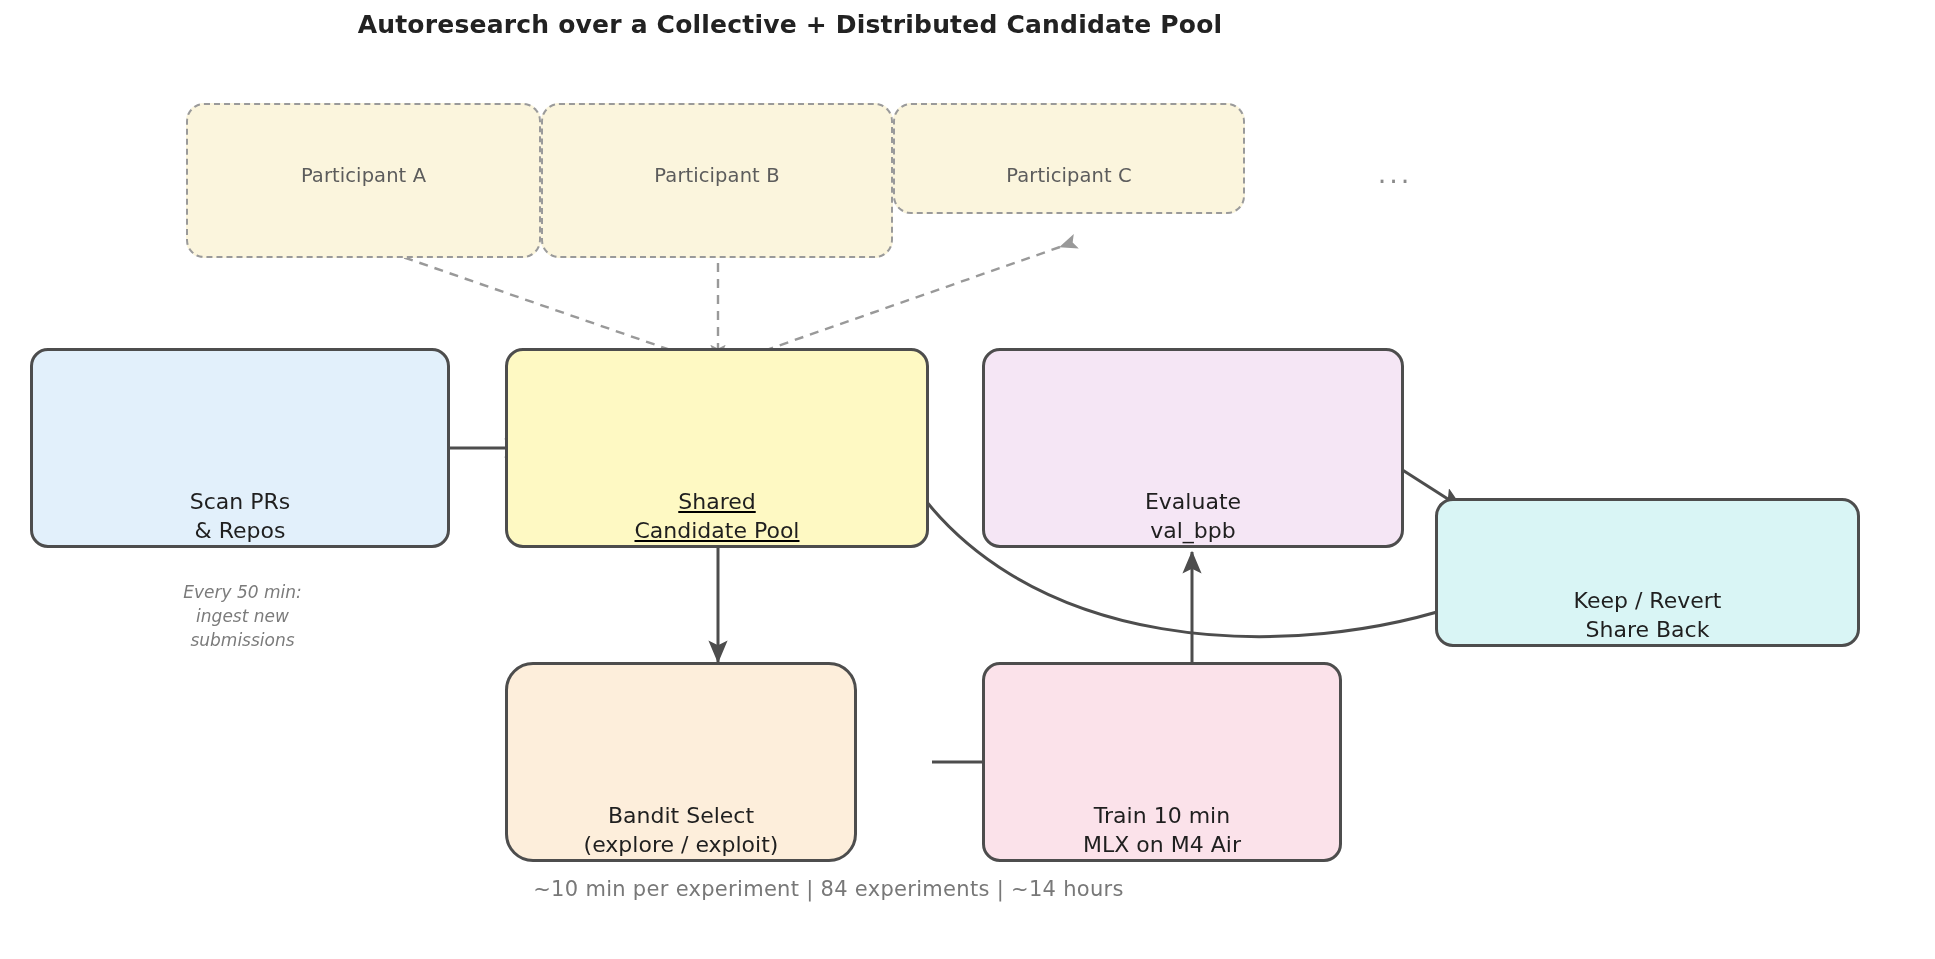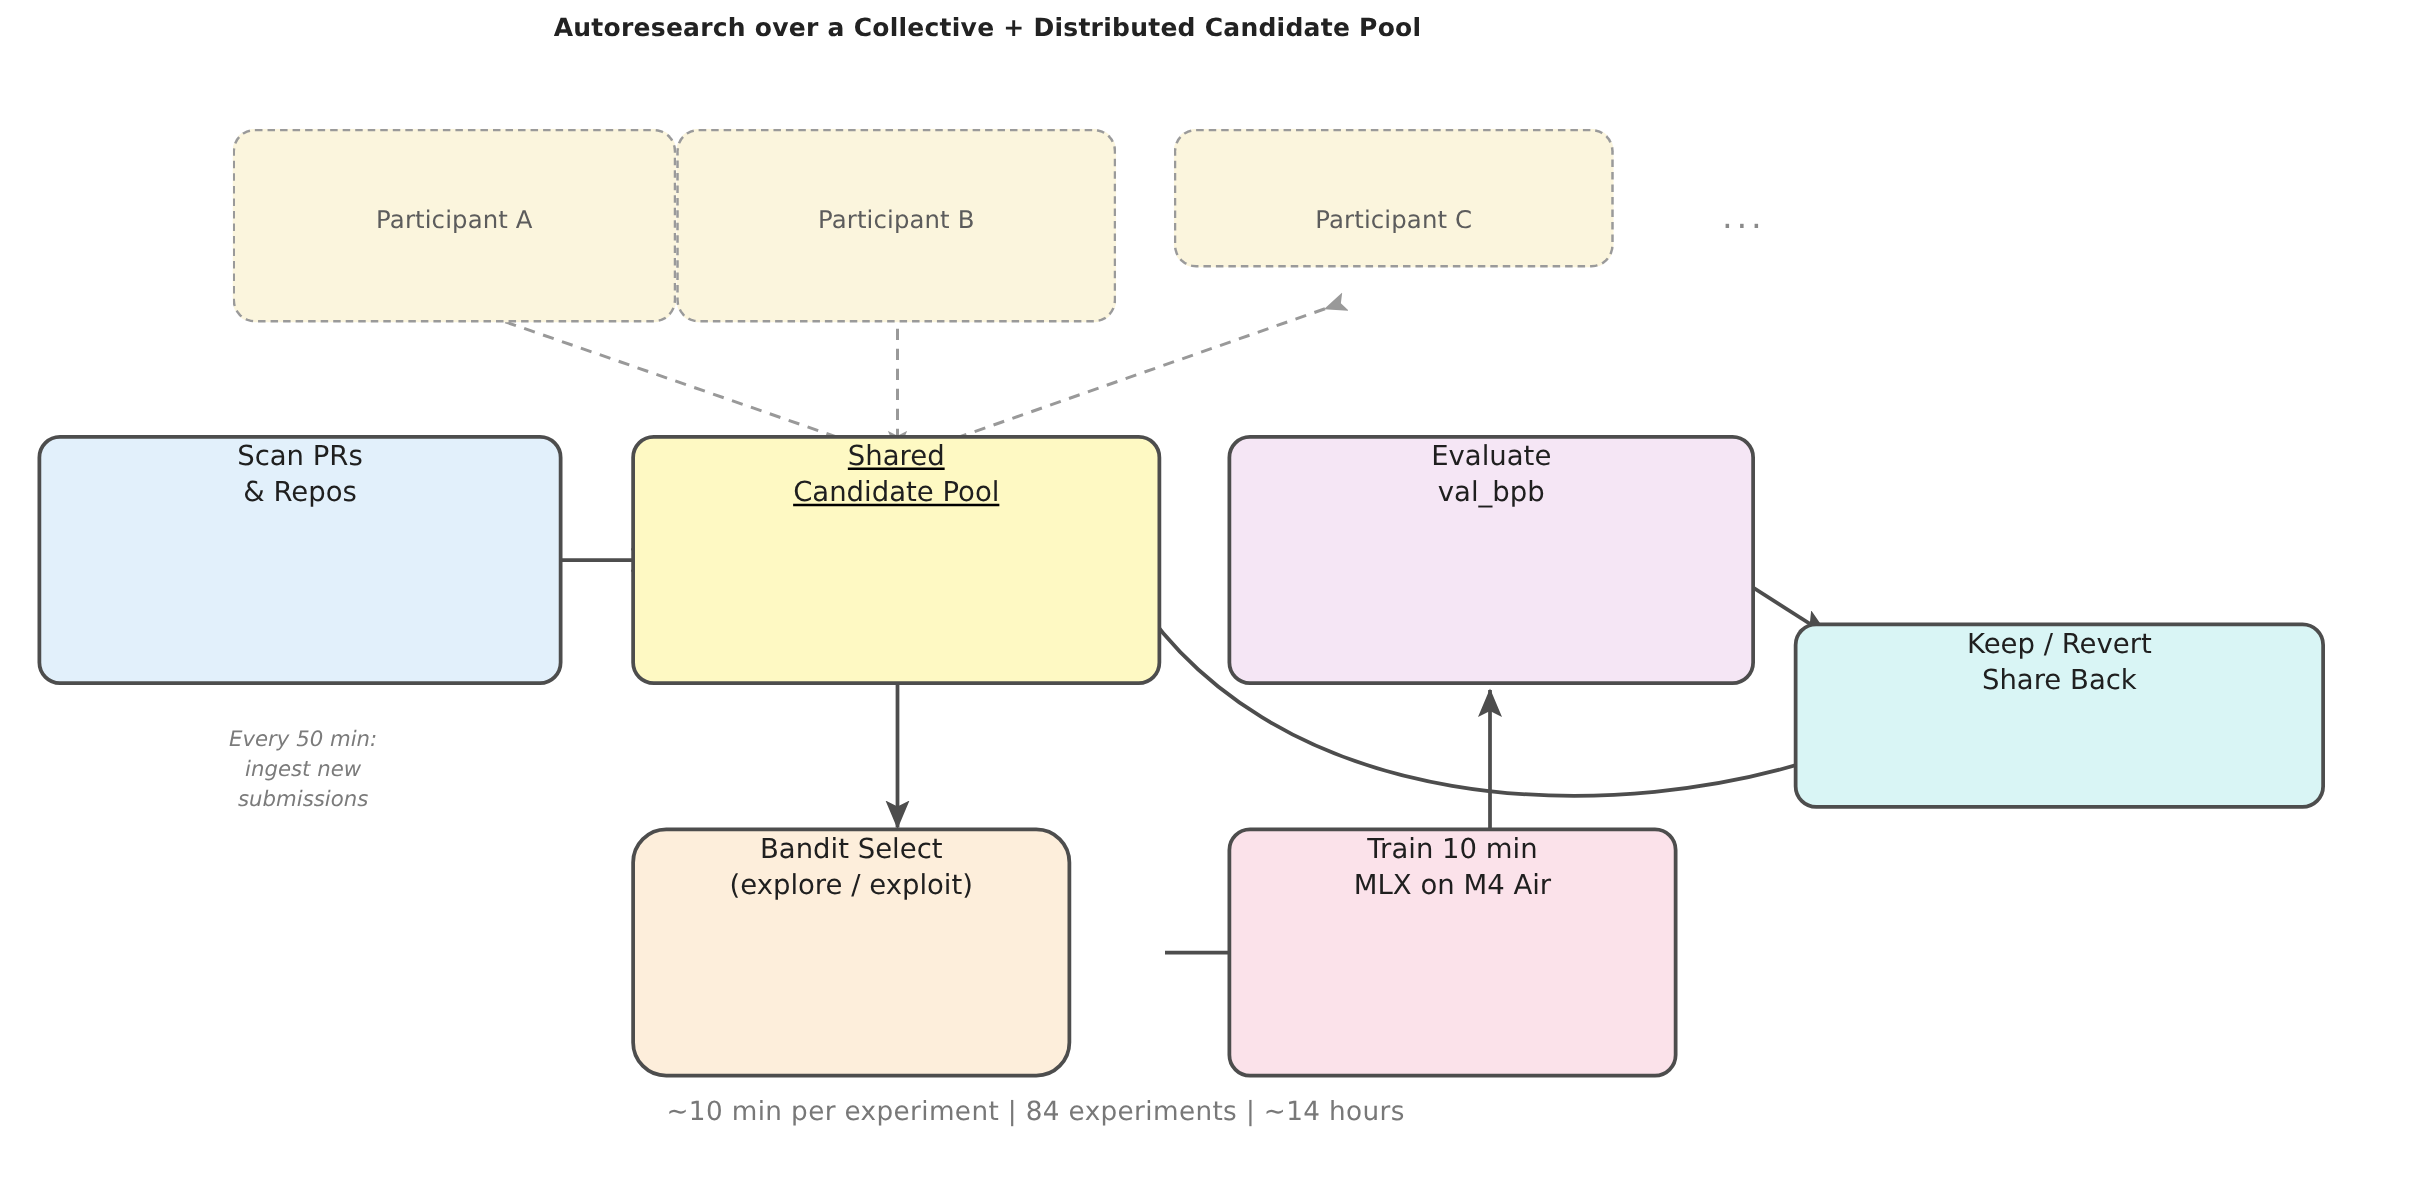--- a/index.html
+++ b/index.html
@@ -29,21 +29,21 @@
     width: 1935px;
     height: 959px;
     pointer-events: none;
     z-index: 1;
   }
 
   .node {
     position: absolute;
     box-sizing: border-box;
     display: flex;
-    align-items: flex-start;
+    align-items: flex-end;
     justify-content: center;
     text-align: center;
     z-index: 2;
     border-radius: 16px;
   }
 
   .node .node-label {
     white-space: pre-line;
     line-height: 1.33;
   }
@@ -79,21 +79,21 @@
   .fill-orange { background: #fdeedb; }
   .fill-pink   { background: #fbe2ea; }
 
   
   #title {
     position: absolute;
     left: 0;
     top: 10px;
     width: 1580px;
     text-align: center;
-    font-size: 20px;
+    font-size: 25px;
     font-weight: bold;
     color: #222222;
     letter-spacing: 0.2px;
     z-index: 3;
   }
 
   
   .annot {
     position: absolute;
     z-index: 3;
@@ -189,21 +189,21 @@
   </svg>
 
   <div class="node participant" style="left:186px; top:103px; width:355px; height:155px;">
     <span class="node-label">Participant A</span>
   </div>
 
   <div class="node participant" style="left:541px; top:103px; width:352px; height:155px;">
     <span class="node-label">Participant B</span>
   </div>
 
-  <div class="node participant" style="left:939px; top:103px; width:352px; height:111px;">
+  <div class="node participant" style="left:893px; top:103px; width:352px; height:111px;">
     <span class="node-label">Participant C</span>
   </div>
 
   <div id="ellipsis">...</div>
 
   <div class="node proc fill-blue" style="left:30px; top:348px; width:420px; height:200px;">
     <span class="node-label">Scan PRs
 &amp; Repos</span>
   </div>
 

